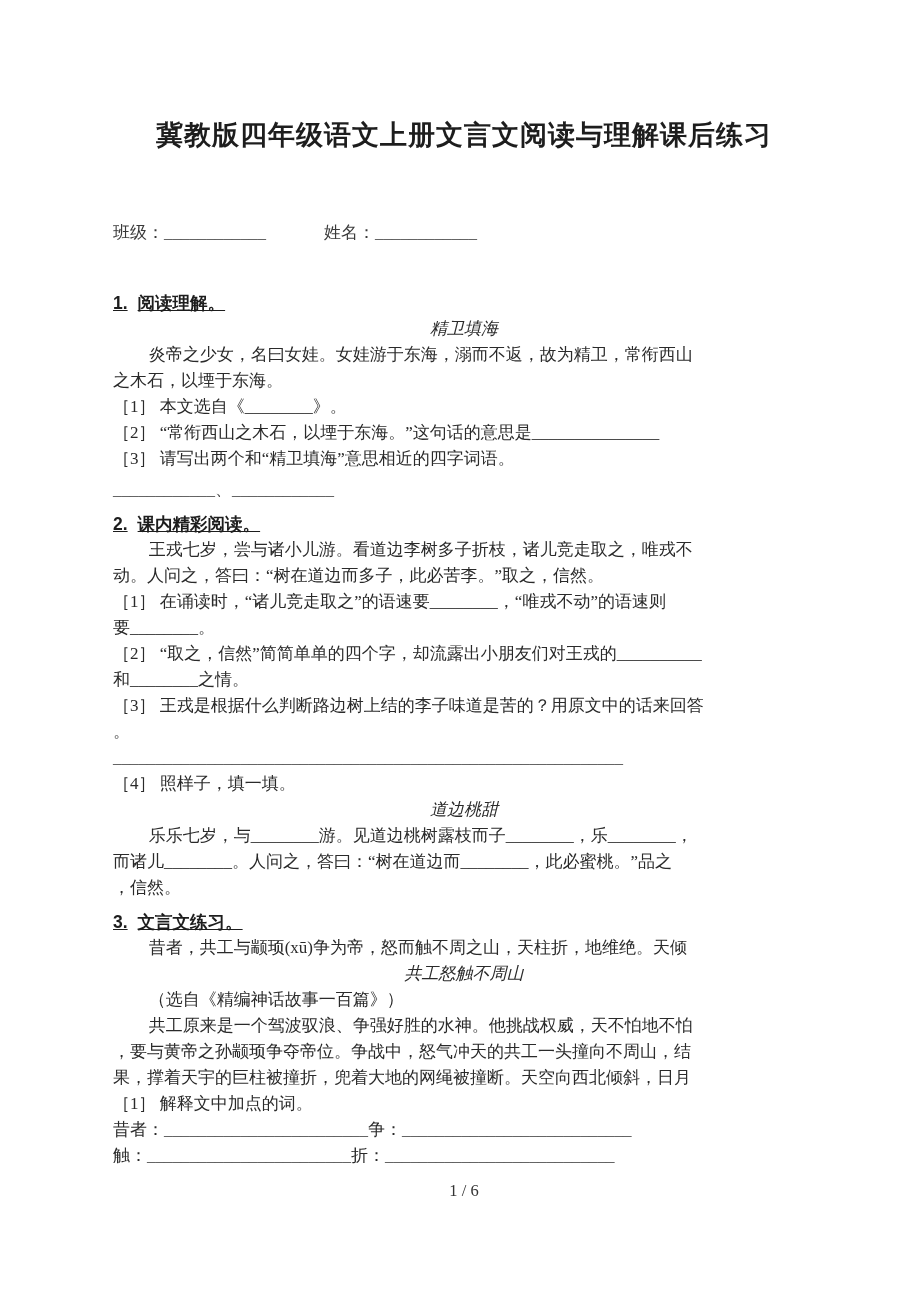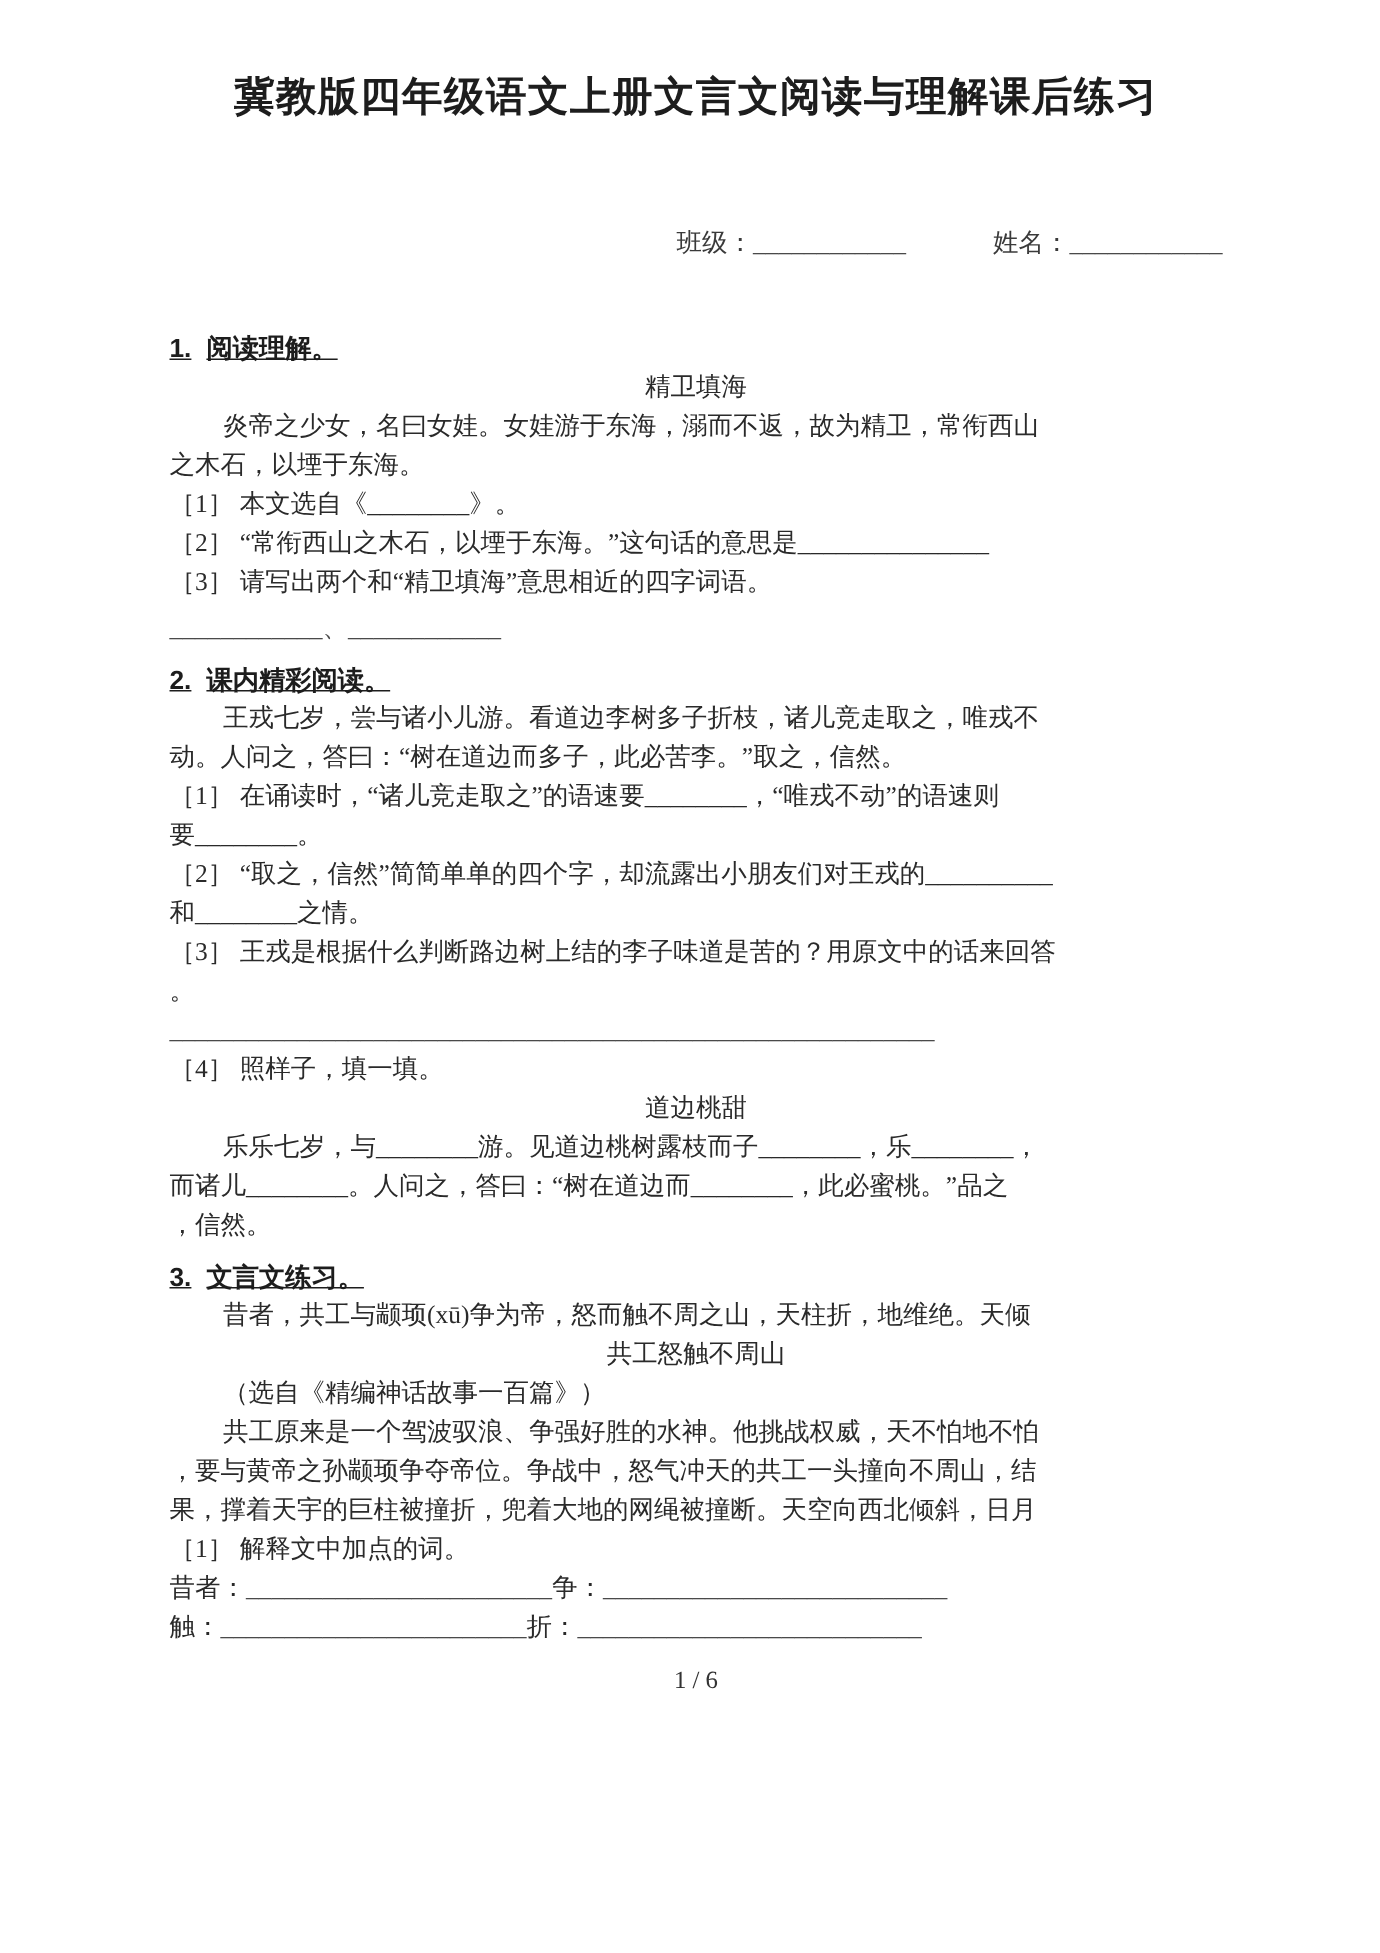--- a/index.html
+++ b/index.html
@@ -11,36 +11,36 @@
     width: 920px;
     height: 1302px;
     overflow: hidden;
     font-family: "Liberation Serif", "DejaVu Serif", serif;
     color: #2a2a2a;
   }
   .page {
     box-sizing: border-box;
     width: 920px;
     height: 1302px;
-    padding: 44px 105px 0 113px;
+    padding: 115px 105px 0 113px;
     overflow: hidden;
   }
   .doc-title {
     font-family: "Liberation Sans", "DejaVu Sans", sans-serif;
     font-size: 27px;
     font-weight: 700;
     line-height: 40px;
     text-align: center;
     letter-spacing: 1px;
     color: #1d1d1d;
     margin: 0;
   }
   .id-row {
     margin-top: 64px;
-    text-align: right;
+    text-align: left;
     font-size: 17px;
     line-height: 27px;
     color: #3a3a3a;
     white-space: nowrap;
   }
   .id-field + .id-field { margin-left: 58px; }
   .blank {
     letter-spacing: 0;
     color: #4a4a4a;
     white-space: nowrap;
@@ -55,21 +55,21 @@
     font-family: "Liberation Sans", "DejaVu Sans", sans-serif;
     font-weight: 700;
     font-size: 17.5px;
     color: #1d1d1d;
     text-decoration: underline;
   }
   .hnum { margin-right: 10px; }
   .mt-sec { margin-top: 8px; }
   .mt-sm  { margin-top: 5px; }
   .ti { text-indent: 2.1em; }
-  .center { text-align: center; }
+  .center { text-align: center; font-style: italic; }
   .footer {
     margin-top: 12px;
     text-align: center;
     font-size: 16.5px;
     color: #333333;
   }
 </style>
 </head>
 <body>
 

